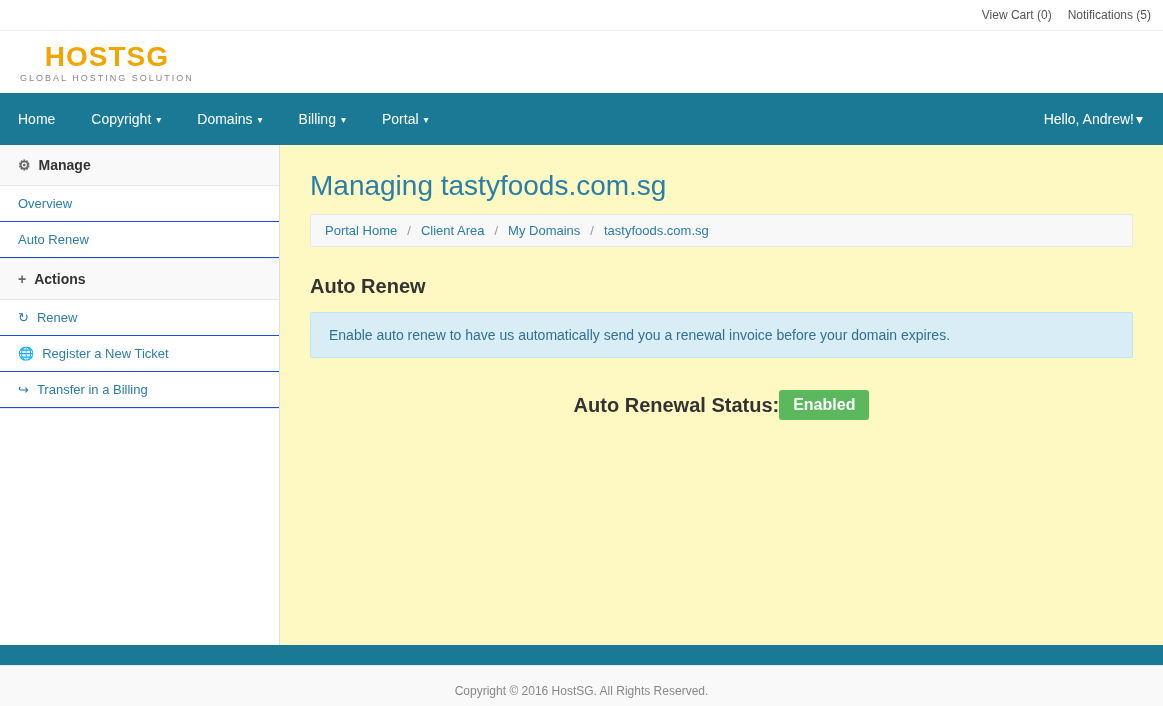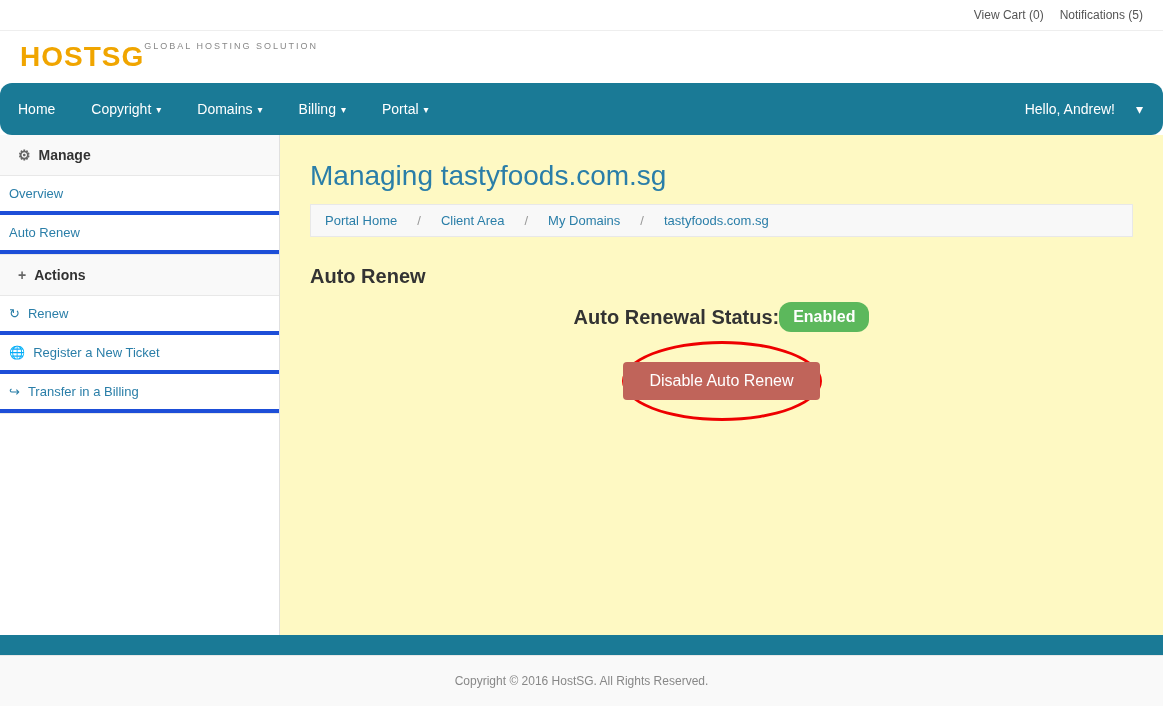--- a/index.html
+++ b/index.html
@@ -3,38 +3,38 @@
   <meta charset="utf-8">
   <style>
     * { margin: 0; padding: 0; box-sizing: border-box; }
     body { font-family: Arial, sans-serif; font-size: 14px; color: #333; background: #fff; min-width: 1163px; }
 
     
     .top-bar {
       display: flex;
       justify-content: flex-end;
       align-items: center;
-      padding: 8px 20px;
+      padding: 8px 12px;
       font-size: 12px;
       color: #555;
       border-bottom: 1px solid #eee;
     }
     .top-bar a { color: #555; text-decoration: none; margin-left: 16px; }
 
     
     .header {
       display: flex;
       align-items: center;
       padding: 10px 20px;
       background: #fff;
     }
     .logo-container {
       display: flex;
-      flex-direction: row;
-      align-items: flex-start;
+      flex-direction: column;
+      align-items: center;
     }
     .logo-main {
       font-size: 28px;
       font-weight: 900;
       color: #1a6e8e;
       letter-spacing: 1px;
     }
     .logo-main span { color: #f0a500; }
     .logo-sub {
       font-size: 9px;
@@ -42,21 +42,20 @@
       color: #888;
       text-transform: uppercase;
     }
 
     
     nav {
       background: #1a7a96;
       display: flex;
       align-items: center;
       padding: 0 0;
-      border-radius: 12px;
     }
     nav .nav-left {
       display: flex;
       flex: 1;
     }
     nav .nav-item {
       color: #fff;
       padding: 18px 18px;
       cursor: pointer;
       font-size: 14px;
@@ -66,21 +65,21 @@
       white-space: nowrap;
     }
     nav .nav-item .chevron { font-size: 10px; }
     nav .nav-right {
       color: #fff;
       padding: 18px 20px;
       cursor: pointer;
       font-size: 14px;
       display: flex;
       align-items: center;
-      gap: 21px;
+      gap: 2px;
     }
 
     
     .main-layout {
       display: flex;
       min-height: 500px;
       background: #f5f5f5;
     }
 
     
@@ -101,22 +100,22 @@
       font-size: 14px;
       color: #333;
       display: flex;
       align-items: center;
       gap: 8px;
       border-bottom: 1px solid #e8e8e8;
     }
     .sidebar-section-header .gear-icon { color: #666; }
     .sidebar-section-header .plus-icon { color: #666; font-weight: bold; }
     .sidebar-item {
-      padding: 10px 9px;
-      border-bottom: 4px solid #1d4ed8;
+      padding: 10px 18px;
+      border-bottom: 1px solid #1d4ed8;
       color: #2a7ea8;
       cursor: pointer;
       font-size: 13px;
       display: flex;
       align-items: center;
       gap: 8px;
     }
     .sidebar-item .item-icon { color: #2a7ea8; font-size: 13px; }
 
     
@@ -129,21 +128,21 @@
       font-size: 28px;
       font-weight: 300;
       color: #2a7ea8;
       margin-bottom: 12px;
     }
 
     
     .breadcrumb {
       display: flex;
       align-items: center;
-      gap: 20px;
+      gap: 10px;
       font-size: 13px;
       color: #2a7ea8;
       background: #f8f8f8;
       border: 1px solid #e8e8e8;
       padding: 8px 14px;
       margin-bottom: 28px;
     }
     .breadcrumb a { color: #2a7ea8; text-decoration: none; }
     .breadcrumb .separator { color: #999; }
 
@@ -177,21 +176,21 @@
       font-size: 20px;
       font-weight: bold;
       color: #333;
     }
     .status-badge {
       background: #5cb85c;
       color: #fff;
       padding: 6px 14px;
       font-size: 16px;
       font-weight: bold;
-      border-radius: 12px;
+      border-radius: 3px;
     }
 
     
     .button-area {
       display: flex;
       justify-content: center;
       position: relative;
     }
     .disable-btn {
       background: #c0645a;
@@ -324,30 +323,29 @@
       <span class="separator">/</span>
       <a>Client Area</a>
       <span class="separator">/</span>
       <a>My Domains</a>
       <span class="separator">/</span>
       <span>tastyfoods.com.sg</span>
     </div>
 
     <h2 class="section-title">Auto Renew</h2>
 
+    <div class="info-box">
+      <span>Enable auto renew to have us automatically send you a renewal invoice before your domain expires.</span>
+    </div>
 
     <div class="status-row">
       <span class="status-label">Auto Renewal Status:</span>
       <span class="status-badge">Enabled</span>
     </div>
 
-    <div class="button-area">
-      <div class="circle-highlight"></div>
-      <button class="disable-btn">Disable Auto Renew</button>
-    </div>
 
   </div>
 </div>
 
 <div class="footer-bar"></div>
 
 <div class="footer">
   <span>Copyright © 2016 HostSG. All Rights Reserved.</span>
 </div>
 

